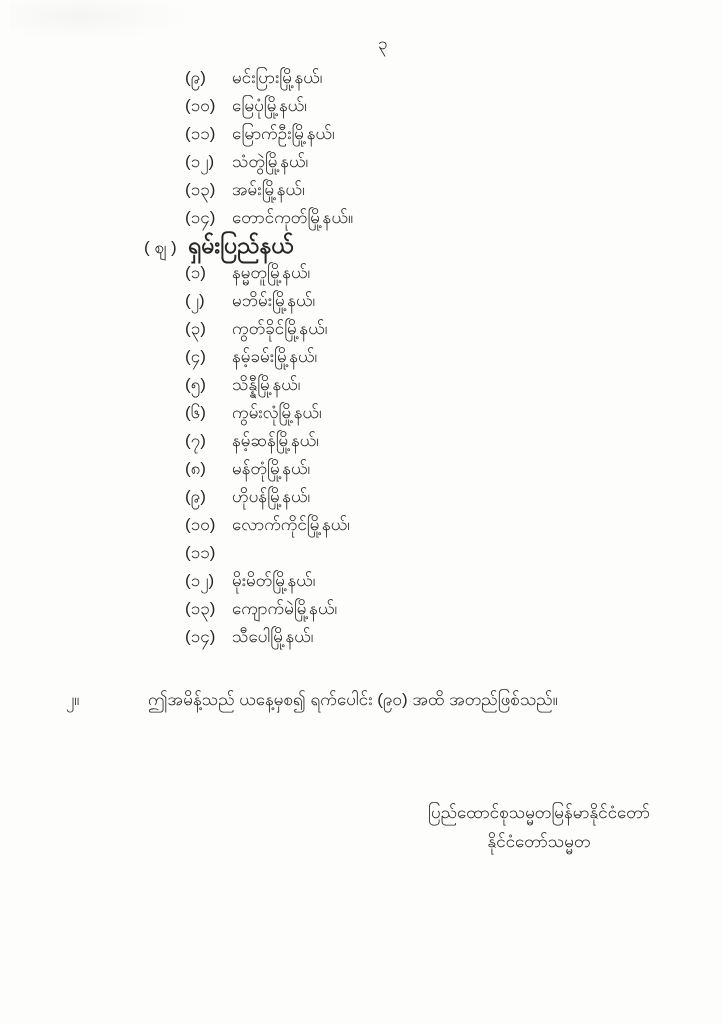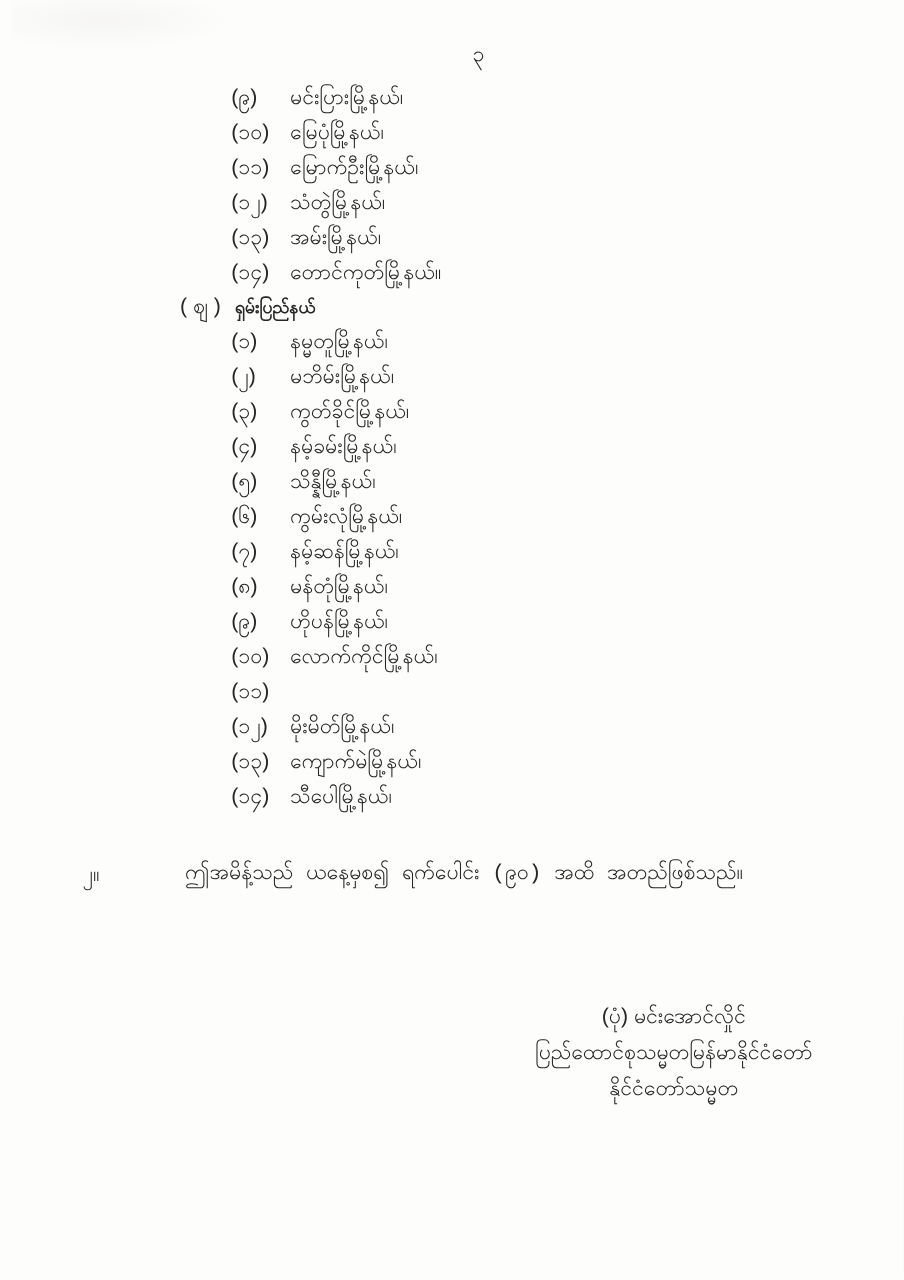--- a/index.html
+++ b/index.html
@@ -43,31 +43,31 @@
     left: 144px; top: 231px;
     height: 28px; line-height: 28px;
     white-space: nowrap;
   }
   .section-header .sec-label {
     display: inline-block;
     width: 44px;
   }
   .section-header .sec-title {
     font-weight: bold;
-    font-size: 14px;
+    font-size: 23px;
   }
   .paragraph {
     position: absolute;
     left: 0; top: 686px;
     width: 723px; height: 28px;
     line-height: 28px;
     white-space: nowrap;
   }
   .paragraph .para-num  { position: absolute; left: 66px; }
-  .paragraph .para-text { position: absolute; left: 148px; font-family: Liberation Mono, monospace; }
+  .paragraph .para-text { position: absolute; left: 148px; }
   .signature {
     position: absolute;
     left: 404px; top: 798px;
     width: 270px;
     text-align: center;
     line-height: 29px;
     white-space: nowrap;
   }
 </style>
 </head>
@@ -167,18 +167,17 @@
         <span class="txt">သီပေါမြို့နယ်၊</span>
       </div>
     </div>
 
   <div class="paragraph">
     <span class="para-num">၂။</span>
     <span class="para-text">ဤအမိန့်သည် ယနေ့မှစ၍ ရက်ပေါင်း (၉၀) အထိ အတည်ဖြစ်သည်။</span>
   </div>
 
   <div class="signature">
-    <div>(ပုံ) မင်းအောင်လှိုင်</div>
     <div>ပြည်ထောင်စုသမ္မတမြန်မာနိုင်ငံတော်</div>
     <div>နိုင်ငံတော်သမ္မတ</div>
   </div>
 
 </div>
 
 </body></html>

